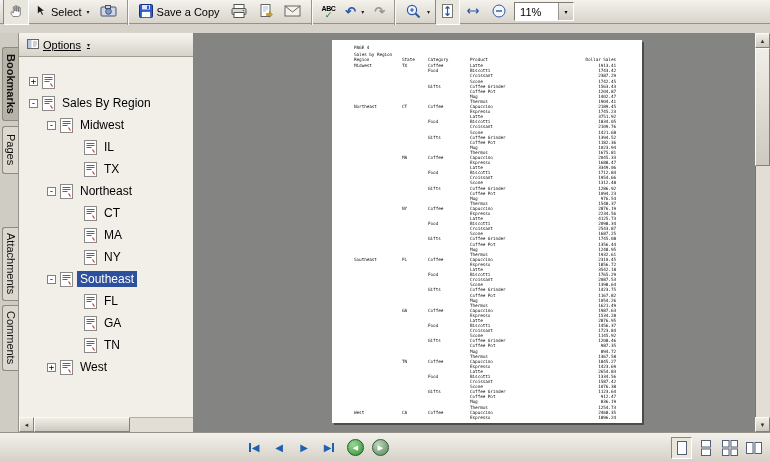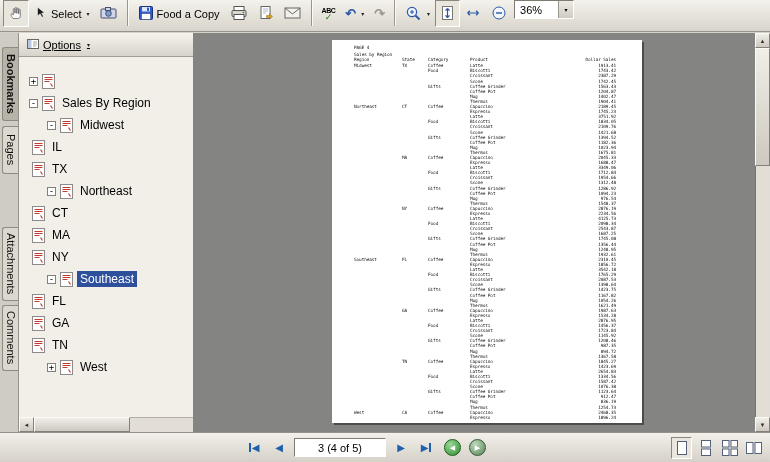--- a/index.html
+++ b/index.html
@@ -1,22 +1,22 @@
 <!DOCTYPE html>
 <html><head>
 <meta charset="utf-8">
 <style>
   * { margin:0; padding:0; box-sizing:border-box; }
   html,body { width:770px; height:462px; overflow:hidden; }
   body { font-family:"Liberation Sans", sans-serif; background:#d6d2c9; position:relative; font-size:11px; color:#000; }
 
   
-  #toolbar { position:absolute; top:0; left:0; right:0; height:32px;
+  #toolbar { position:absolute; top:0; left:0; right:0; height:24px;
     background:linear-gradient(#f4f2ec,#d8d4cb); border-bottom:1px solid #96928a;
-    display:flex; align-items:flex-start; padding:0 3px; }
+    display:flex; align-items:center; padding:0 3px; }
   .tbtn { display:flex; align-items:center; gap:3px; height:27px; padding:0 4px;
     border:1px solid transparent; white-space:nowrap; }
   .tbtn.pressed { border-color:#8c887f #ffffff #ffffff #8c887f; background:#e9e6de; }
   .sep { width:2px; height:26px; border-left:1px solid #9a968d; border-right:1px solid #fbfaf6; margin:0 4px; }
   .dd { font-size:6px; color:#222; margin-left:2px; }
   .glyph-blue { color:#2a58a8; font-weight:bold; font-size:13px; line-height:13px; }
   .glyph-gray { color:#9a978e; font-weight:bold; font-size:13px; line-height:13px; }
   .abc { font-size:7px; font-weight:bold; letter-spacing:-0.5px; line-height:7px; }
   .chk { color:#1d7a1d; font-size:9px; line-height:7px; }
   .spellstack { display:flex; flex-direction:column; align-items:center; }
@@ -38,21 +38,21 @@
   
   #panel { position:absolute; left:19px; top:33px; width:208px; bottom:30px; background:#f1efe8; border-right:1px solid #76736b;text-decoration:underline; }
   #panelheader { height:24px; background:linear-gradient(#f6f4ee,#d7d3ca); border-bottom:1px solid #a19d94;
     display:flex; align-items:center; padding:0 5px; }
   #optionsbtn { display:flex; align-items:center; gap:4px; padding:1px 3px; }
   #closebtn { margin-left:auto; font-size:13px; line-height:13px; padding:0 3px; color:#222; }
   #tree { position:absolute; top:24px; left:0; right:15px; bottom:15px; padding-top:13px; overflow:hidden; }
   .titem { display:flex; align-items:center; height:22px; font-size:12px; white-space:nowrap; }
   .titem.lvl0 { padding-left:10px; }
   .titem.lvl1 { padding-left:28px; }
-  .titem.lvl2 { }
+  .titem.lvl2 { padding-left:52px; }
   .exp { width:9px; height:9px; border:1px solid #83807a; background:#fff; font-size:9px; line-height:7px;
     text-align:center; margin-right:4px; flex:none; font-family:"DejaVu Sans Mono", monospace; }
   .titem.noexp .exp { visibility:hidden; }
   .bicon { width:13px; height:15px; margin-right:4px; flex:none; }
   .tlabel { padding:1px 3px; }
   .titem.selected .tlabel { background:#2d4f9c; color:#fff; }
 
   
   .sb { background:#e2ded5; }
   .sbtn { background:linear-gradient(#f0eee7,#cdc9c0); border:1px solid; border-color:#fbfaf6 #84817a #84817a #fbfaf6;
@@ -142,21 +142,21 @@
 
     <div class="tbtn">
       <span>
         <svg width="16" height="16" viewBox="0 0 16 16">
             <rect x="1.5" y="1.5" width="13" height="13" rx="1" fill="#2f5bd0" stroke="#19327a"></rect>
             <rect x="4" y="2" width="8" height="4.5" fill="#dfe6f5"></rect>
             <rect x="9" y="2.6" width="2" height="3.4" fill="#2f5bd0"></rect>
             <rect x="3.5" y="8.5" width="9" height="6" fill="#fff" stroke="#19327a" stroke-width="0.5"></rect>
           </svg>
       </span>
-      <span>Food a Copy</span>
+      <span>Save a Copy</span>
     </div>
     <div class="tbtn">
       <span>
         <svg width="18" height="16" viewBox="0 0 18 16">
             <rect x="4" y="1.5" width="10" height="4" fill="#fff" stroke="#555"></rect>
             <rect x="2" y="5.5" width="14" height="6" rx="1" fill="#d9d6cd" stroke="#555"></rect>
             <rect x="4" y="9.5" width="10" height="5" fill="#fff" stroke="#555"></rect>
             <circle cx="13.5" cy="7.5" r="0.8" fill="#3c7a3c"></circle>
           </svg>
       </span>
@@ -224,21 +224,21 @@
     </div>
     <div class="tbtn">
       <span>
         <svg width="16" height="16" viewBox="0 0 16 16">
             <circle cx="8" cy="8" r="6" fill="#f4f6fa" stroke="#2a58a8"></circle>
             <path d="M5 8h6" stroke="#2a58a8" stroke-width="1.4"></path>
           </svg>
       </span>
     </div>
     <div class="combo">
-      <span class="val">36%</span>
+      <span class="val">11%</span>
       <span class="drop">▾</span>
     </div>
   </div>
 
   <div id="tabrail">
     <div class="tab t0 active">Bookmarks</div>
     <div class="tab t1">Pages</div>
     <div class="tab t2">Attachments</div>
     <div class="tab t3">Comments</div>
   </div>
@@ -944,21 +944,20 @@
 
   <div id="statusbar">
     <div id="navcluster">
       <div class="navbtn">
         <span class="navline l"></span>
         <span>◀</span>
       </div>
       <div class="navbtn">
         <span>◀</span>
       </div>
-      <div id="pagefield">3 (4 of 5)</div>
       <div class="navbtn">
         <span>▶</span>
       </div>
       <div class="navbtn">
         <span>▶</span>
         <span class="navline r"></span>
       </div>
       <div class="circ">
         <span>◀</span>
       </div>

